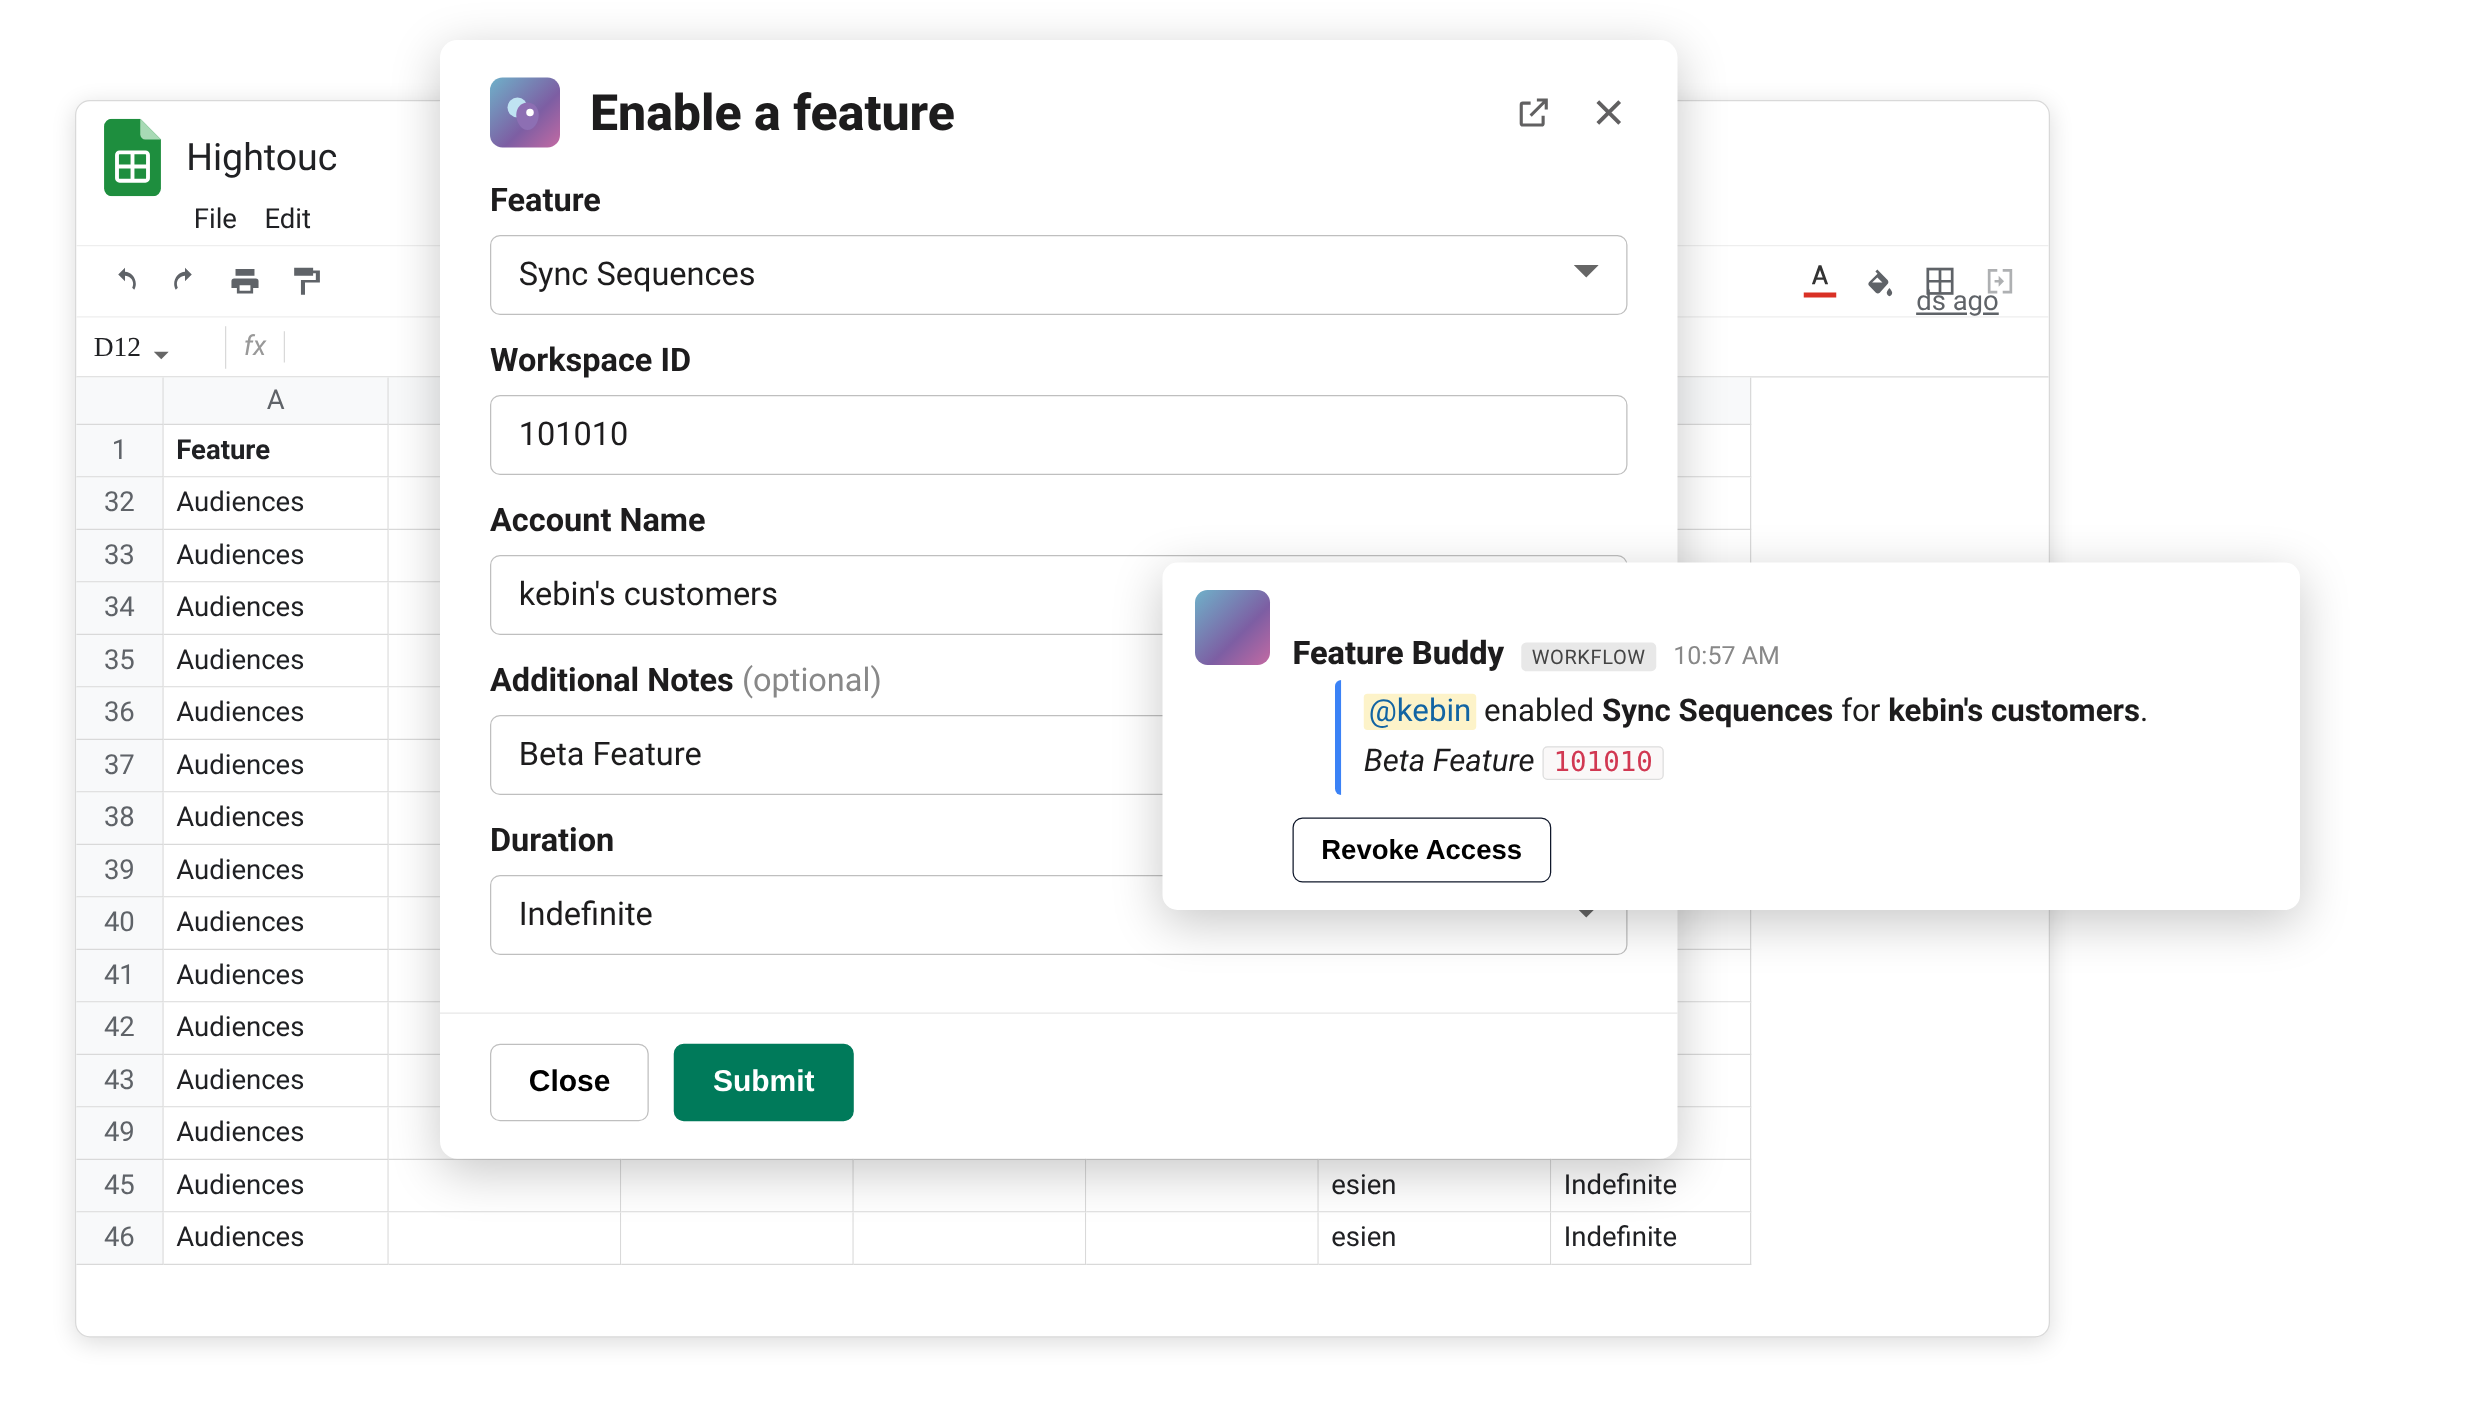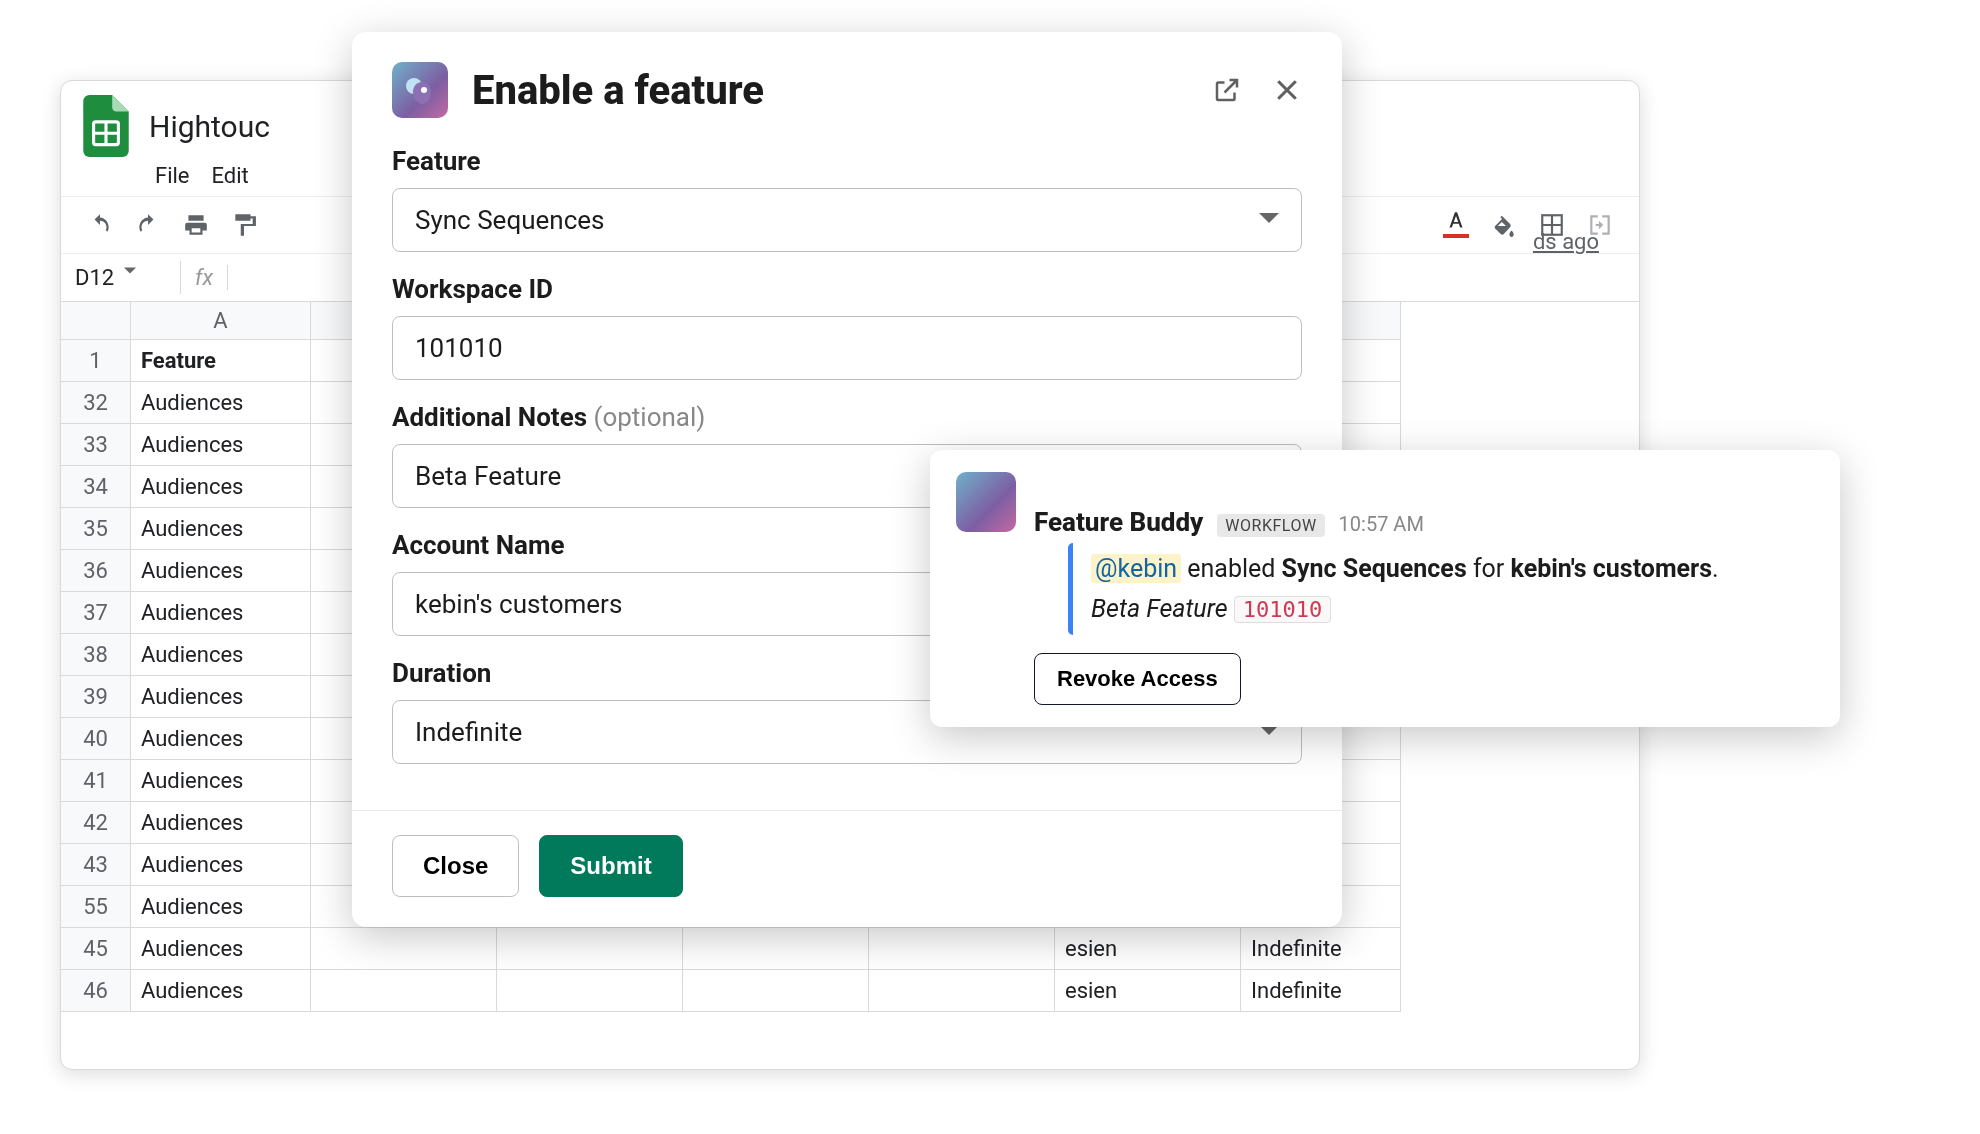--- a/index.html
+++ b/index.html
@@ -91,22 +91,23 @@
     font-size: 22px;
     color: #5f6368;
     height: 48px;
     border-bottom: 1px solid var(--border-gray);
   }
   .cellref-box {
     width: 120px;
     padding: 4px 14px;
     border-right: 1px solid var(--border-gray);
     display: flex;
-    align-items: flex-start;
+    align-items: flex-end;
     gap: 10px;
+    font-family: Liberation Serif, serif;
   }
   .cellref-box span.cellname { color:#202124; }
   .fx {
     padding: 0 14px;
     font-style: italic;
     color: #999;
     border-right: 1px solid var(--border-gray);
     font-size: 22px;
   }
   .grid {
@@ -478,21 +479,21 @@
         <div class="rcell">esien</div>
         <div class="rcell">Indefinite</div>
         <div class="rcell rowhead">43</div>
         <div class="rcell">Audiences</div>
         <div class="rcell"></div>
         <div class="rcell"></div>
         <div class="rcell"></div>
         <div class="rcell"></div>
         <div class="rcell">rman</div>
         <div class="rcell">Indefinite</div>
-        <div class="rcell rowhead">55</div>
+        <div class="rcell rowhead">49</div>
         <div class="rcell">Audiences</div>
         <div class="rcell"></div>
         <div class="rcell"></div>
         <div class="rcell"></div>
         <div class="rcell"></div>
         <div class="rcell">esien</div>
         <div class="rcell">Indefinite</div>
         <div class="rcell rowhead">45</div>
         <div class="rcell">Audiences</div>
         <div class="rcell"></div>
@@ -544,33 +545,33 @@
       </div>
 
       <div class="field">
         <div class="field-label">Workspace ID</div>
         <div class="control">
           <span>101010</span>
         </div>
       </div>
 
       <div class="field">
+        <div class="field-label">Account Name</div>
+        <div class="control">
+          <span>kebin's customers</span>
+        </div>
+      </div>
+
+      <div class="field">
         <div class="field-label">
           <span>Additional Notes</span>
           <span class="opt">(optional)</span>
         </div>
         <div class="control">
           <span>Beta Feature</span>
-        </div>
-      </div>
-
-      <div class="field">
-        <div class="field-label">Account Name</div>
-        <div class="control">
-          <span>kebin's customers</span>
         </div>
       </div>
 
       <div class="field">
         <div class="field-label">Duration</div>
         <div class="control">
           <span>Indefinite</span>
           <span class="chev"><svg width="20" height="20" viewBox="0 0 10 10">
                 <path fill="currentColor" d="M0 2l5 5 5-5z"></path>
               </svg></span>

